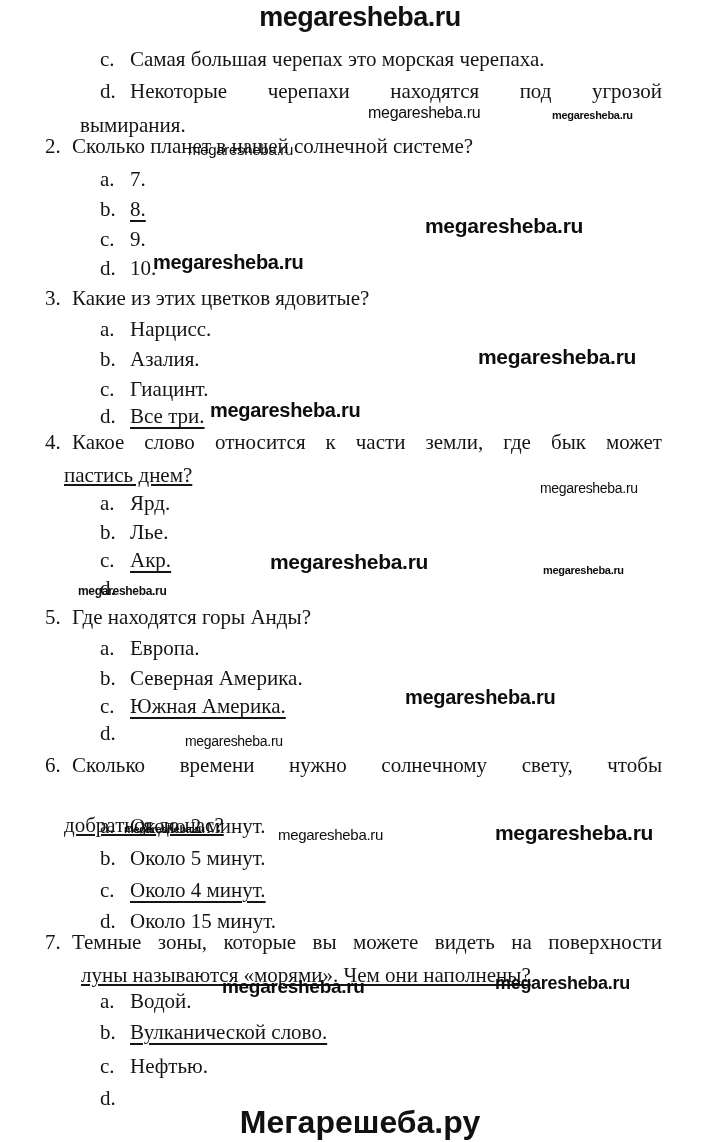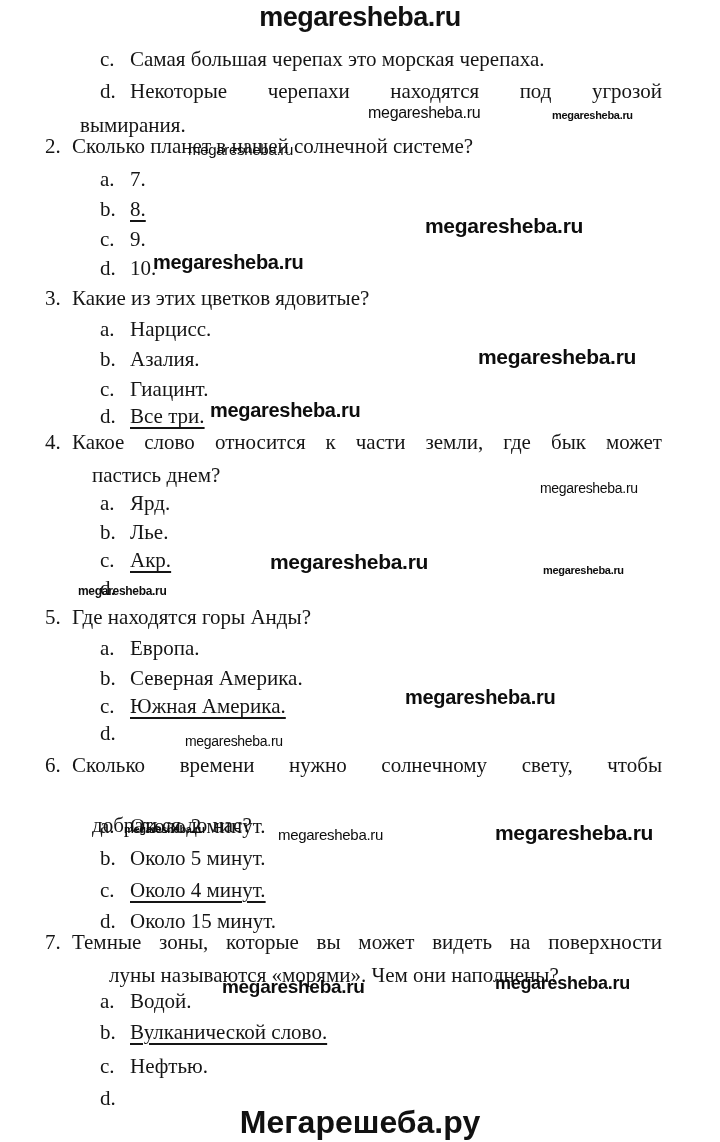--- a/index.html
+++ b/index.html
@@ -19,21 +19,21 @@
     position:absolute;top:1104px;left:0;width:720px;text-align:center;
     font-family:"Liberation Sans", sans-serif;font-weight:700;font-size:32px;
     color:#111;
   }
 
   .row{position:absolute;left:0;width:720px;font-size:21px;line-height:26px;}
   .row .num{position:absolute;left:45px;}
   .row .letter{position:absolute;left:100px;}
   .row .q-text{display:block;margin-left:72px;margin-right:58px;}
   .row .o-text{display:block;margin-left:130px;margin-right:58px;}
-  .row .cont-q{display:block;margin-left:92px;margin-right:58px;}
+  .row .cont-q{display:block;margin-left:64px;margin-right:58px;text-decoration:underline;}
   .row .cont-o{display:block;margin-left:80px;margin-right:58px;}
   .row.justify .q-text,.row.justify .o-text{
     text-align:justify;text-align-last:justify;
   }
   .u{text-decoration:underline;text-decoration-thickness:1.5px;text-underline-offset:4px;}
 
   .wm{
     position:absolute;font-family:"Liberation Sans", sans-serif;color:#0d0d0d;
     white-space:nowrap;letter-spacing:-0.3px;line-height:1;
   }
@@ -155,21 +155,21 @@
       <div class="row option" style="top: 877px;">
         <span class="letter">c.</span>
         <span class="o-text"><span class="u">Около 4 минут.</span></span>
       </div>
       <div class="row option" style="top: 908px;">
         <span class="letter">d.</span>
         <span class="o-text"><span>Около 15 минут.</span></span>
       </div>
       <div class="row question justify" style="top: 929px;">
         <span class="num">7.</span>
-        <span class="q-text">Темные зоны, которые вы может видеть на поверхности</span>
+        <span class="q-text">Темные зоны, которые вы можете видеть на поверхности</span>
       </div>
       <div class="row cont" style="top: 962px; padding-left: 17px;">
         <span class="cont-q">луны называются «морями». Чем они наполнены?</span>
       </div>
       <div class="row option" style="top: 988px;">
         <span class="letter">a.</span>
         <span class="o-text"><span>Водой.</span></span>
       </div>
       <div class="row option" style="top: 1019px;">
         <span class="letter">b.</span>

